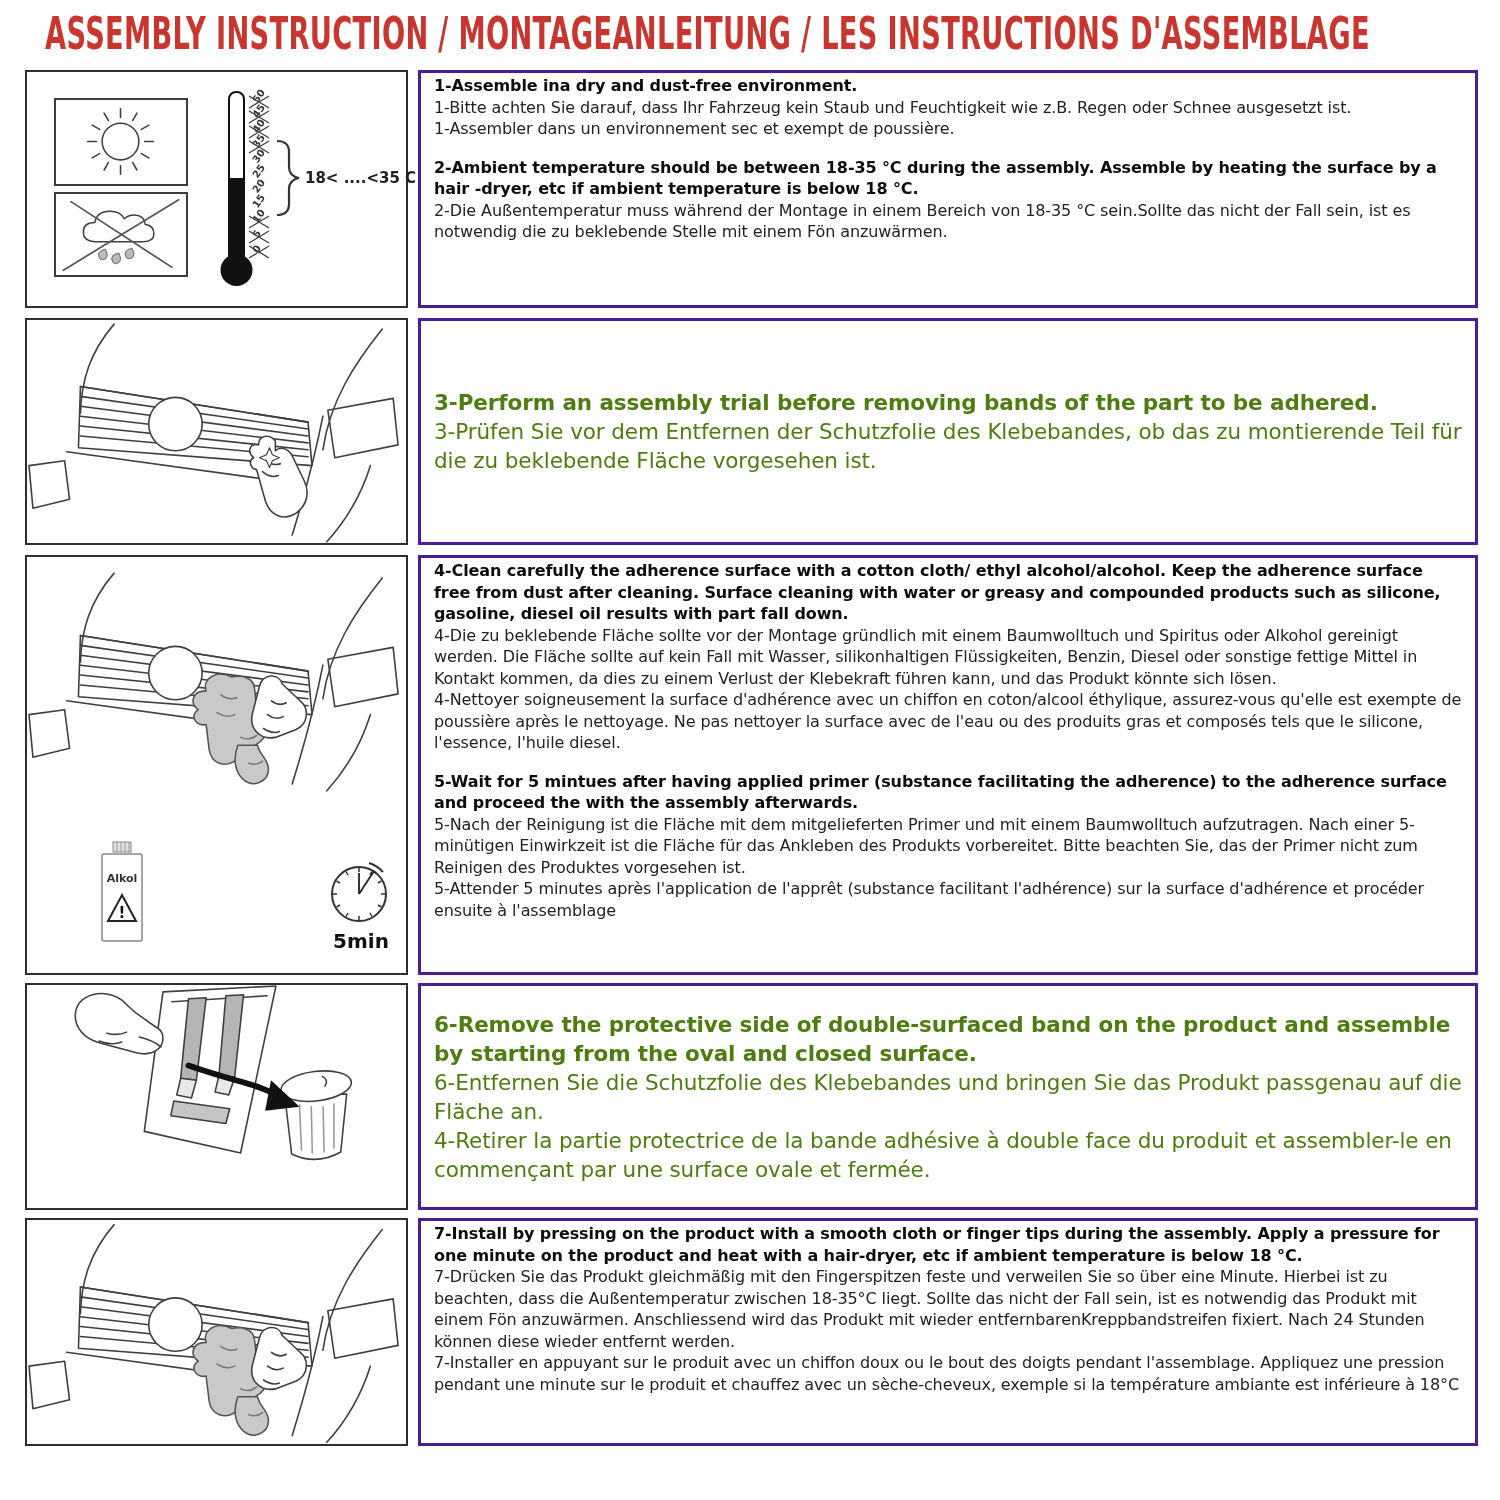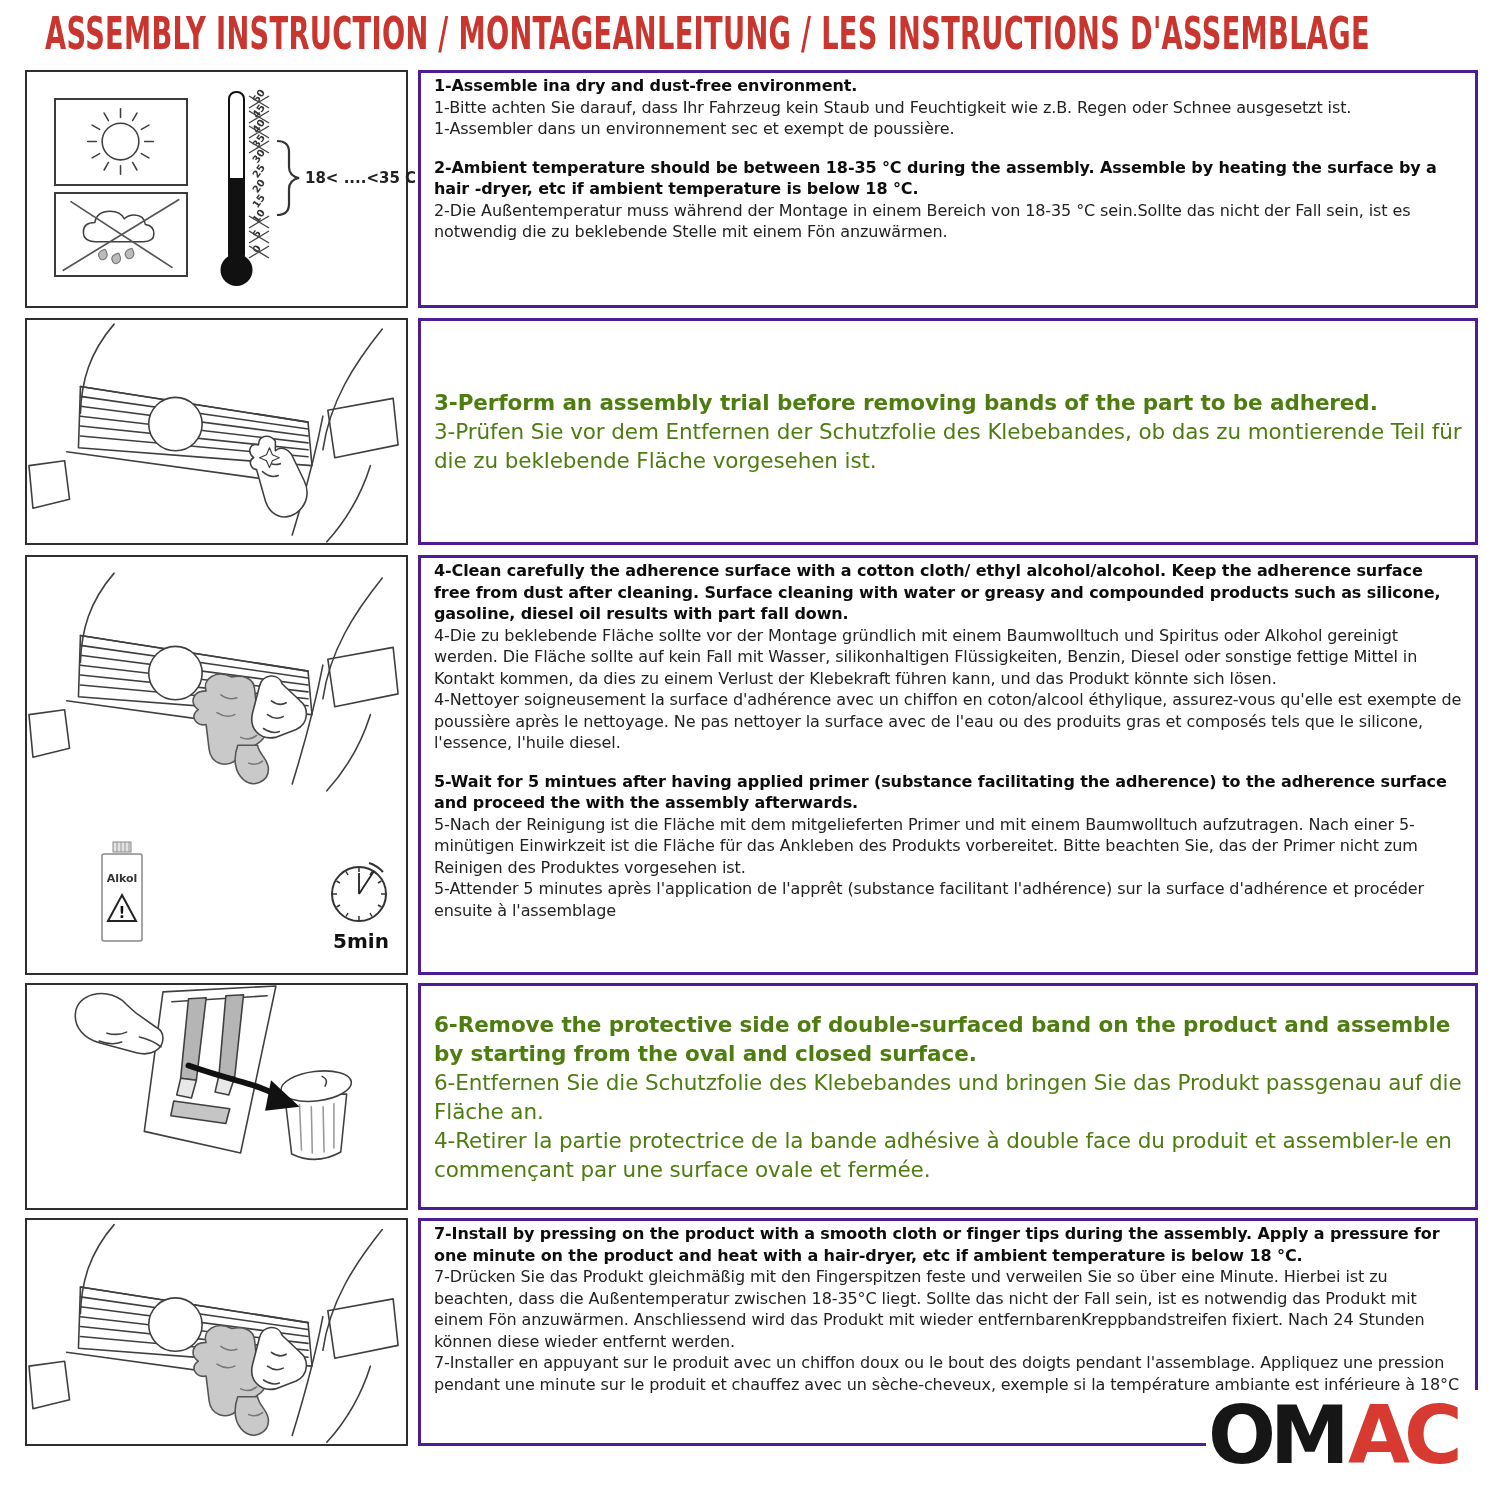--- a/index.html
+++ b/index.html
@@ -219,20 +219,14 @@
       </g>
     </svg>
   </div>
 
   <div class="box textbox" style="left:418px;top:1218px;width:1060px;height:228px;">
     <p class="t en">7-Install by pressing on the product with a smooth cloth or finger tips during the assembly. Apply a pressure for one minute on the product and heat with a hair-dryer, etc if ambient temperature is below 18 °C.</p>
     <p class="t">7-Drücken Sie das Produkt gleichmäßig mit den Fingerspitzen feste und verweilen Sie so über eine Minute. Hierbei ist zu beachten, dass die Außentemperatur zwischen 18-35°C liegt. Sollte das nicht der Fall sein, ist es notwendig das Produkt mit einem Fön anzuwärmen. Anschliessend wird das Produkt mit wieder entfernbarenKreppbandstreifen fixiert. Nach 24 Stunden können diese wieder entfernt werden.</p>
     <p class="t">7-Installer en appuyant sur le produit avec un chiffon doux ou le bout des doigts pendant l'assemblage. Appliquez une pression pendant une minute sur le produit et chauffez avec un sèche-cheveux, exemple si la température ambiante est inférieure à 18°C</p>
   </div>
 
-  <div class="logo-wrap">
-    <svg width="294" height="86" viewBox="0 0 294 86">
-      <text x="2" y="70" font-family="DejaVu Sans, Liberation Sans, sans-serif" font-size="80" font-weight="bold" letter-spacing="-6" fill="#161616">OM</text>
-      <text x="142" y="70" font-family="DejaVu Sans, Liberation Sans, sans-serif" font-size="80" font-weight="bold" letter-spacing="-6" fill="#d63a31">AC</text>
-    </svg>
-  </div>
 
 </div>
 
 </body></html>

